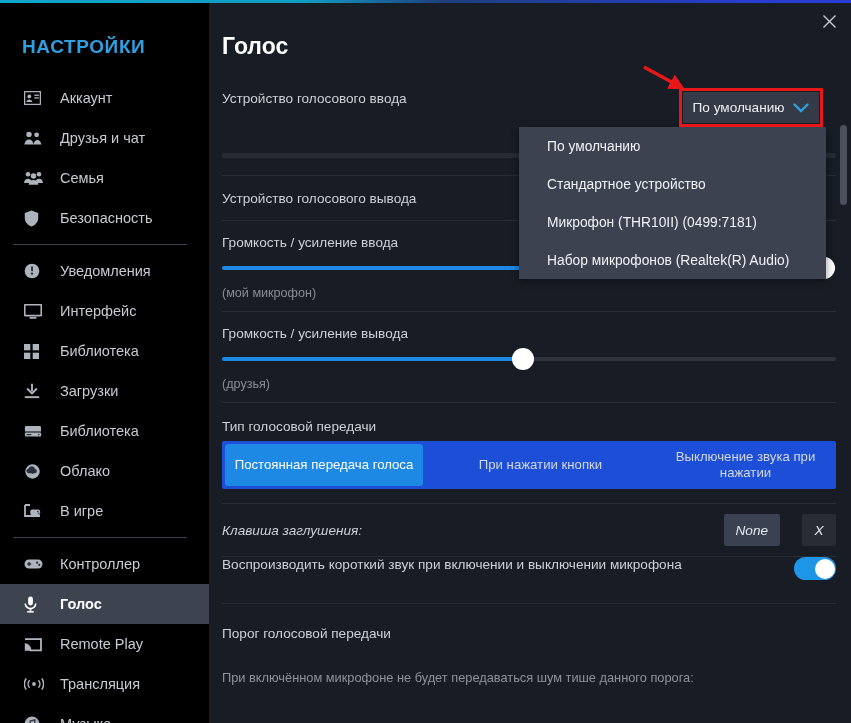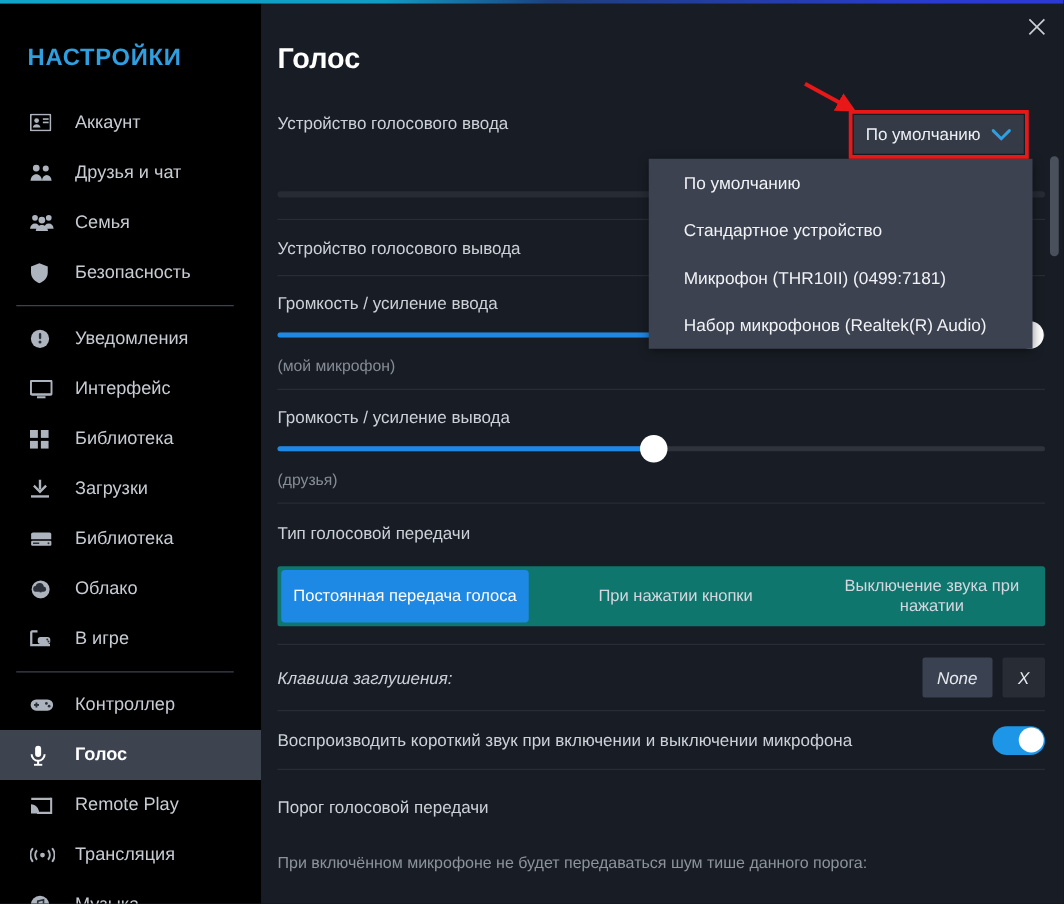--- a/index.html
+++ b/index.html
@@ -116,23 +116,23 @@
   }
   .slider-knob {
     position: absolute; top: 50%;
     width: 22px; height: 22px; margin-top: -11px; margin-left: -11px;
     border-radius: 50%; background: #ffffff;
   }
   .slider-caption { margin-top: 16px; font-size: 12.6px; color: #868c95; }
   
   .seg-label { padding-top: 16px; font-size: 13.6px; color: #ccd1d8; }
   .seg-group {
-    margin-top: 19px; margin-bottom: 14px;
+    margin-top: 7px; margin-bottom: 14px;
     display: flex; align-items: stretch;
-    background: #0f766e;
+    background: #1d4ed8;
     height: 48px;
     border-radius: 2px;
     overflow: hidden;
     gap: 24px;
   }
   .seg-btn {
     flex: 1 1 0;
     display: flex; align-items: center; justify-content: center;
     text-align: center;
     font-size: 13.2px; color: #d3d8de;
@@ -143,39 +143,39 @@
   .seg-btn.selected {
     background: #1e88e5; color: #ffffff;
     border-radius: 3px;
     margin: 3px;
     flex: 0 0 198px;
   }
   
   .key-row {
     height: 52px; display: flex; align-items: center; justify-content: space-between; font-style: italic;
   }
-  .key-btns { display: flex; align-items: center; gap: 8px; }
+  .key-btns { display: flex; align-items: center; gap: 22px; }
   .btn-gray {
     background: #3a4150; color: #e6e9ee;
     font-size: 13.6px;
     height: 32px; min-width: 56px;
     display: flex; align-items: center; justify-content: center;
     padding: 0 12px; box-sizing: border-box;
     border-radius: 2px;
   }
   .btn-x {
     background: #272c35; color: #e6e9ee;
     font-size: 13.6px;
     height: 32px; width: 34px;
     display: flex; align-items: center; justify-content: center;
     border-radius: 2px;
   }
   
   .toggle-row {
-    height: 46px; display: flex; align-items: center; justify-content: space-between;
+    height: 46px; display: flex; justify-content: space-between;
   }
   .toggle {
     width: 42px; height: 23px; border-radius: 12px;
     background: #1e96e8; position: relative; flex: none;
   }
   .toggle .knob {
     position: absolute; right: 1.5px; top: 1.5px;
     width: 20px; height: 20px; border-radius: 50%; background: #ffffff;
   }
   

